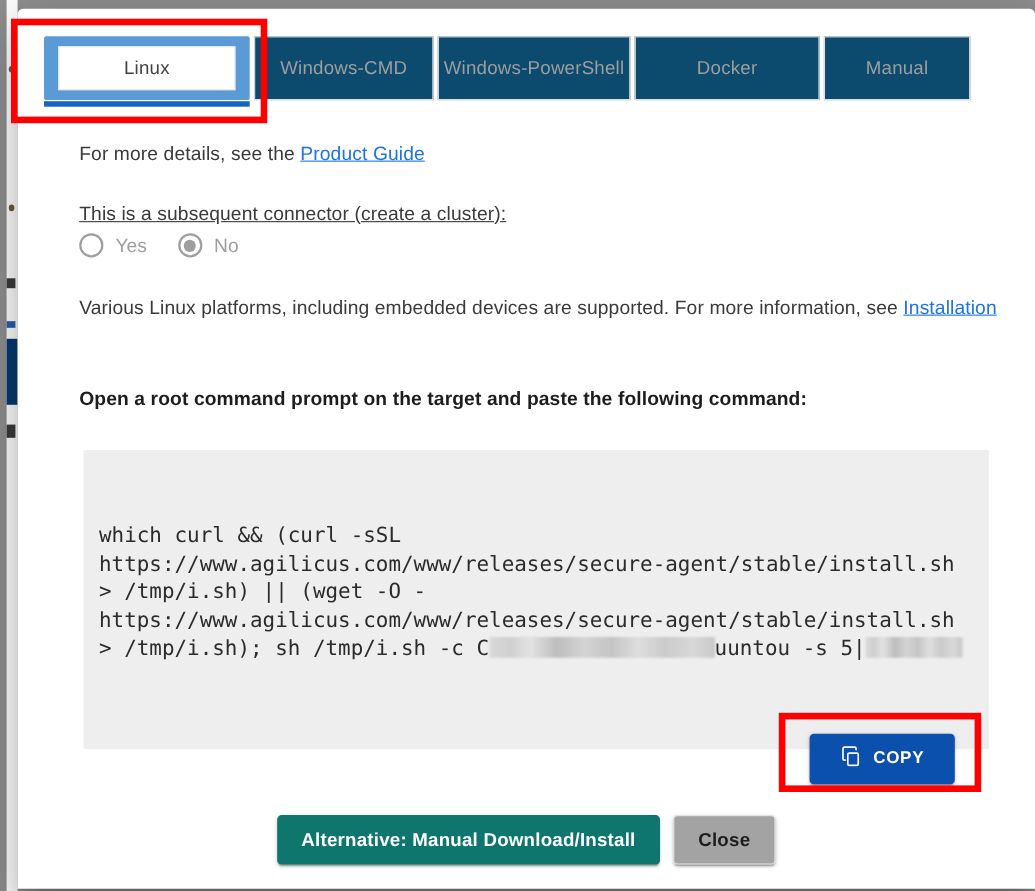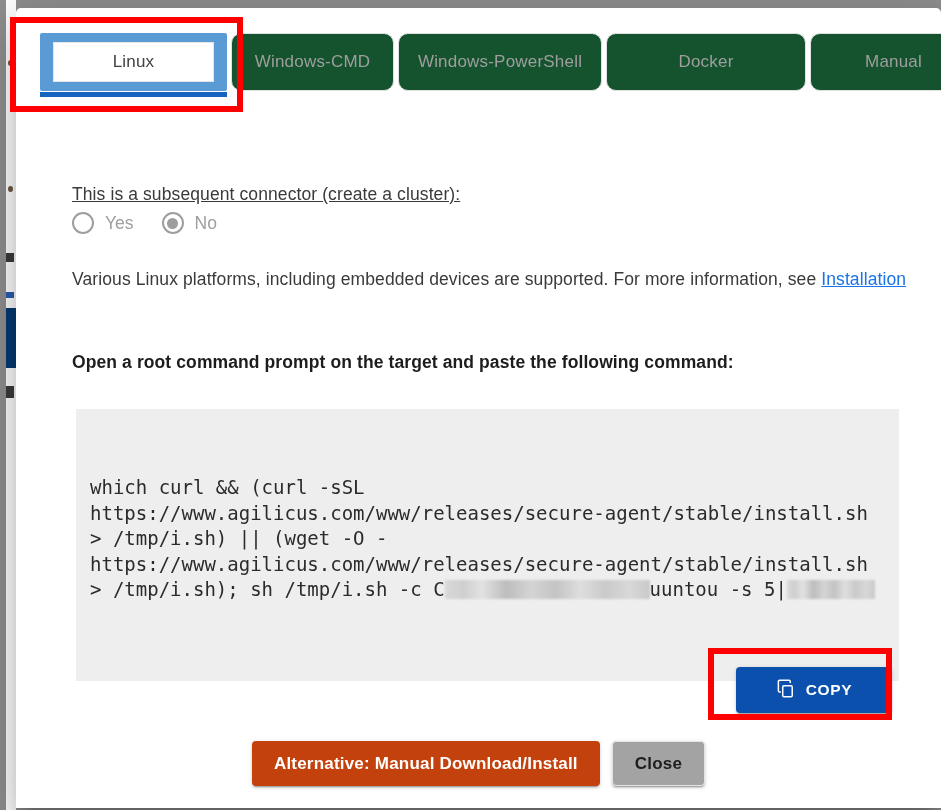--- a/index.html
+++ b/index.html
@@ -73,38 +73,38 @@
   .tab-strip {
     position: absolute;
     left: 24px;
     top: 25px;
     display: flex;
     gap: 4px;
     align-items: flex-start;
   }
   .tab {
     height: 58px;
-    background: #14532d;
+    background: #0c4a6e;
     border: 1px solid #e0e0e0;
-    border-radius: 10px;
+    border-radius: 0;
     color: #9e9e9e;
     font-size: 17px;
     letter-spacing: .2px;
     display: flex;
     align-items: center;
     justify-content: center;
     box-sizing: border-box;
     cursor: pointer;
     user-select: none;
     white-space: nowrap;
   }
   .tab.w-wincmd     { width: 163px; }
-  .tab.w-winps      { width: 204px; }
-  .tab.w-docker     { width: 200px; }
-  .tab.w-manual     { width: 167px; }
+  .tab.w-winps      { width: 175px; }
+  .tab.w-docker     { width: 168px; }
+  .tab.w-manual     { width: 133px; }
 
   
   .tab-wrap {
     position: relative;
   }
   .tab-wrap .focus-ring {
     position: absolute;
     left: 0; top: 0;
     width: 187px;
     height: 58px;
@@ -232,21 +232,21 @@
     border-radius: 1px;
   }
   .redact.r1 { width: 205px; }
   .redact.r2 { width: 88px; }
 
   
   #copy-button {
     position: absolute;
     left: 720px;
     top: 659px;
-    width: 156px;
+    width: 132px;
     height: 46px;
     background: #0b50ad;
     color: #ffffff;
     border: none;
     border-radius: 4px;
     display: flex;
     align-items: center;
     justify-content: center;
     gap: 11px;
     font-size: 15.5px;
@@ -266,21 +266,21 @@
     top: 733px;
     width: 925px;
     display: flex;
     justify-content: center;
     align-items: center;
     gap: 12px;
   }
   #alt-install-button {
     height: 45px;
     padding: 0 22px;
-    background: #c2410c;
+    background: #0f766e;
     color: #ffffff;
     border: none;
     border-radius: 4px;
     font-size: 17px;
     font-weight: bold;
     letter-spacing: .2px;
     cursor: pointer;
     box-shadow: 0 3px 1px -2px rgba(0,0,0,.2),
                 0 2px 2px 0 rgba(0,0,0,.14),
                 0 1px 5px 0 rgba(0,0,0,.12);
@@ -349,20 +349,23 @@
 
     <div class="tab w-docker">
       <span>Docker</span>
     </div>
 
     <div class="tab w-manual">
       <span>Manual</span>
     </div>
   </div>
 
+  <div class="para" id="line-details">
+    <span>For more details, see the </span><a class="link">Product Guide</a>
+  </div>
 
   <div class="para" id="line-subseq">This is a subsequent connector (create a cluster):</div>
 
   <div class="radio-row">
     <div class="radio-item">
       <span class="radio-circle"></span>
       <span class="radio-label">Yes</span>
     </div>
     <div class="radio-item">
       <span class="radio-circle checked"></span>

